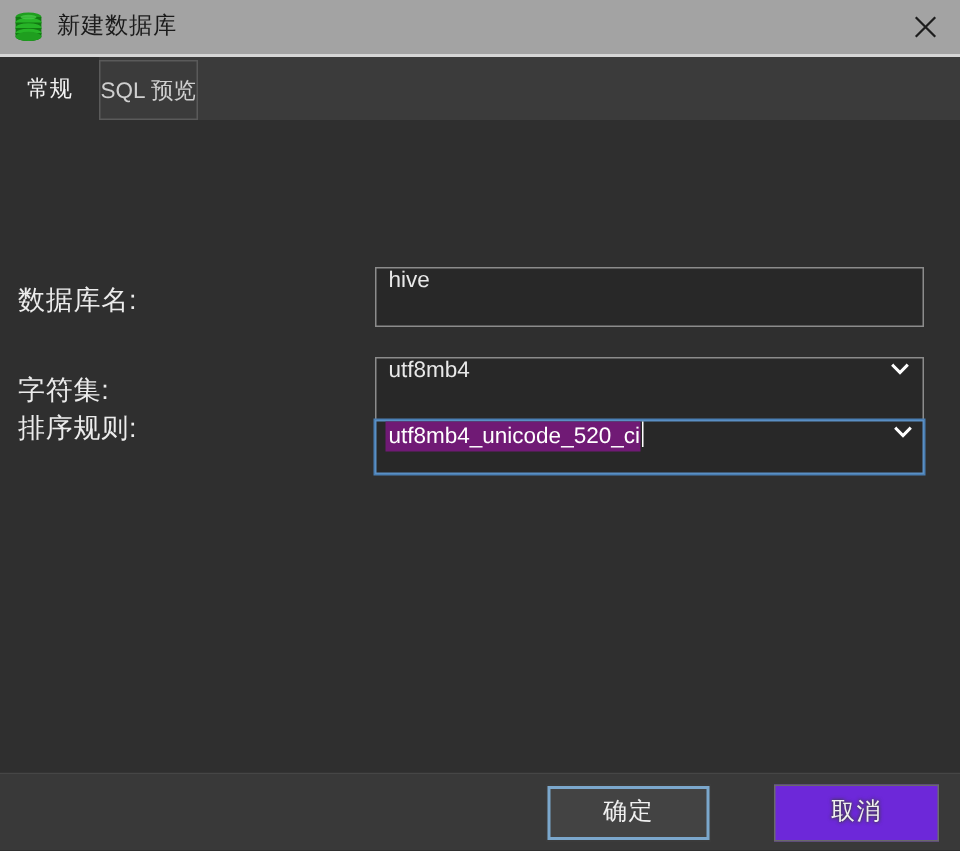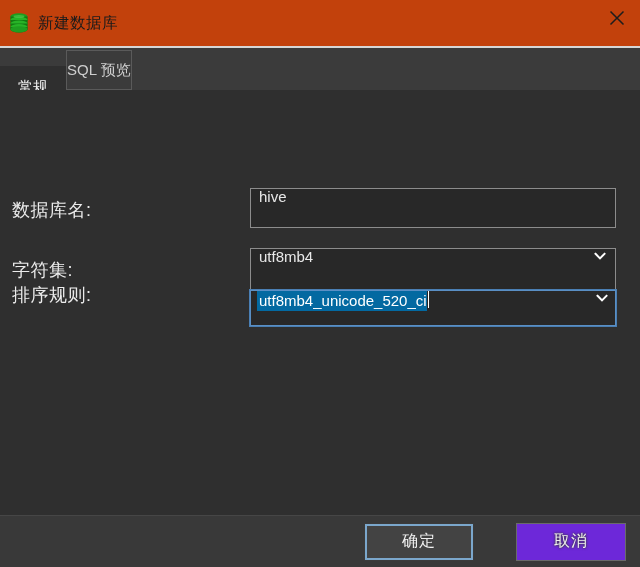--- a/index.html
+++ b/index.html
@@ -20,23 +20,23 @@
     width: 640px;
     height: 567px;
     background: #2f2f2f;
     display: flex;
     flex-direction: column;
   }
 
   
   .titlebar {
     position: relative;
-    height: 46px;
+    height: 36px;
     min-height: 35px;
-    background: #c2410c;
+    background: #a3a3a3;
     display: flex;
     align-items: center;
     padding-left: 8px;
     box-sizing: border-box;
   }
   .db-icon {
     width: 22px;
     height: 22px;
     margin-right: 8px;
     flex: none;
@@ -86,21 +86,21 @@
     padding: 0 16px;
     font-size: 15px;
     box-sizing: border-box;
     cursor: pointer;
     white-space: nowrap;
   }
   .tab.active {
     background: #2f2f2f;
     color: #f2f2f2;
     border: none;
-    margin-top: 18px;
+    margin-top: 0;
     height: 42px;
     padding: 0 18px;
   }
   .tab.inactive {
     color: #cfcfcf;
     background: #3b3b3b;
     border: 1px solid #5a5a5a;
     border-bottom: 1px solid #5a5a5a;
     margin: 2px 0 0 0;
     height: 40px;
@@ -154,21 +154,21 @@
     padding: 0 6px;
   }
 
   .field-value {
     flex: 1;
     white-space: nowrap;
     overflow: hidden;
     line-height: 1;
   }
   .field-value.selected {
-    background: #0369a1;
+    background: #701a75;
     color: #ffffff;
     flex: none;
     padding: 2px 0 3px 2px;
     position: relative;
   }
   .caret {
     display: inline-block;
     width: 1px;
     height: 17px;
     background: #ffffff;

